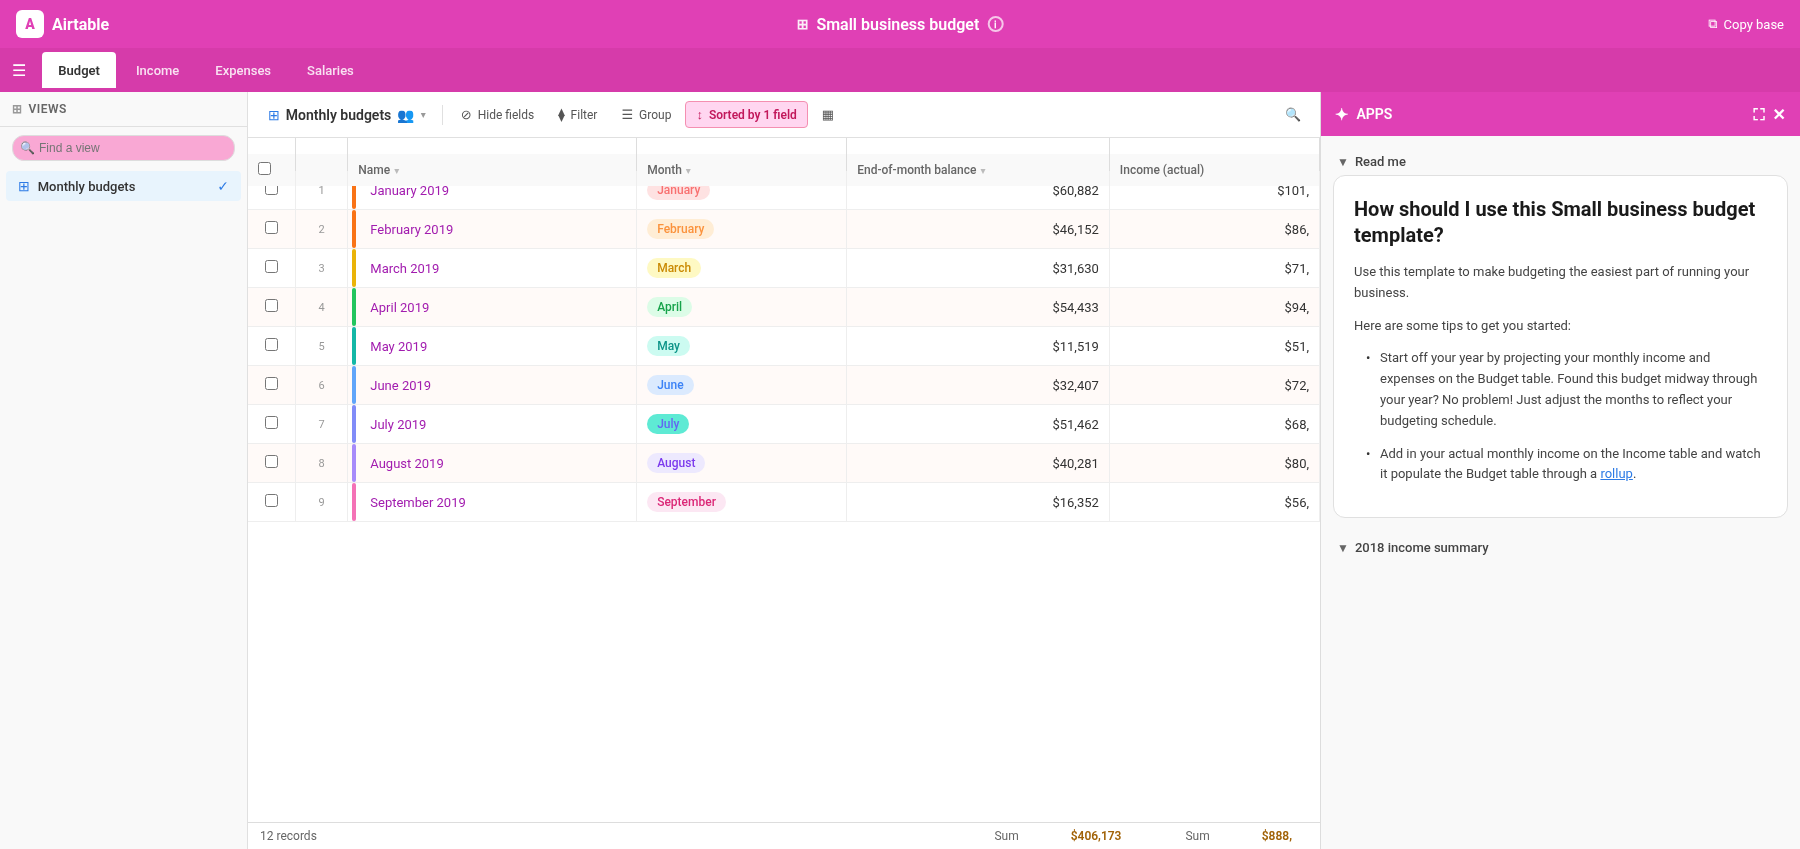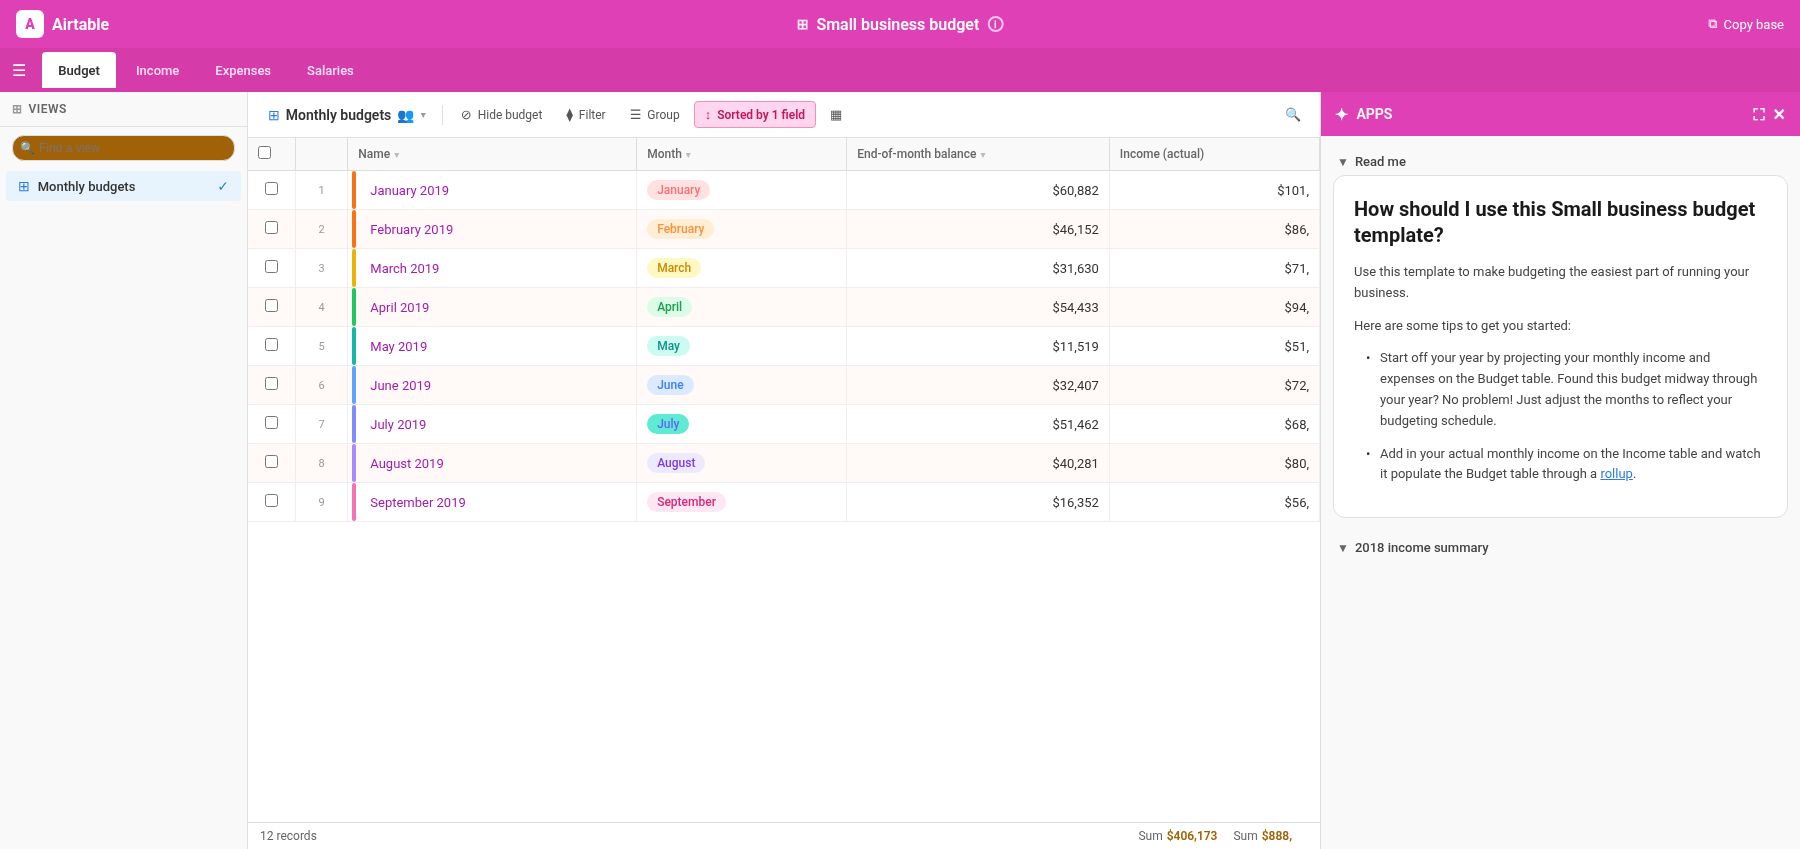--- a/index.html
+++ b/index.html
@@ -53,21 +53,21 @@
 
     
     .main-layout { display: flex; height: calc(100vh - 92px); }
 
     
     .sidebar { width: 248px; background: #f9f9f9; border-right: 1px solid #e0e0e0; display: flex; flex-direction: column; flex-shrink: 0; }
     .sidebar-views-header { padding: 10px 12px; display: flex; align-items: center; gap: 6px; border-bottom: 1px solid #e0e0e0; }
     .sidebar-views-header .views-icon { color: #999; font-size: 12px; }
     .sidebar-views-header span { font-size: 12px; font-weight: 600; color: #666; text-transform: uppercase; letter-spacing: 0.5px; }
     .find-view { padding: 8px 12px; }
-    .find-view input { width: 100%; padding: 5px 8px 5px 26px; border: 1px solid #ddd; border-radius: 12px; font-size: 12px; background: #a16207; }
+    .find-view input { width: 100%; padding: 5px 8px 5px 26px; border: 1px solid #ddd; border-radius: 12px; font-size: 12px; background: #f9a8d4; }
     .find-view-wrapper { position: relative; }
     .find-view-wrapper .search-icon { position: absolute; left: 8px; top: 50%; transform: translateY(-50%); color: #999; font-size: 12px; }
     .sidebar-item { display: flex; align-items: center; gap: 8px; padding: 7px 12px; cursor: pointer; border-radius: 4px; margin: 2px 6px; }
     .sidebar-item.active { background: #e8f4fd; }
     .sidebar-item .item-icon { color: #2d7be5; font-size: 14px; }
     .sidebar-item .item-label { font-size: 13px; color: #333; font-weight: 500; flex: 1; }
     .sidebar-item .check-icon { color: #2d7be5; font-size: 14px; }
 
     
     .content-area { flex: 1; display: flex; flex-direction: column; overflow: hidden; }
@@ -93,40 +93,40 @@
       background: #f9f9f9;
       border-bottom: 1px solid #ddd;
       border-right: 1px solid #ddd;
       padding: 8px 10px;
       text-align: left;
       font-size: 12px;
       font-weight: 500;
       color: #666;
       white-space: nowrap;
       position: sticky;
-      top: 0;
+      top: 16px;
       z-index: 1;
     }
     thead th .th-inner { display: flex; align-items: center; gap: 4px; }
     thead th .sort-icon { color: #bbb; font-size: 10px; }
     tbody tr { border-bottom: 1px solid #eee; }
     tbody td { border-right: 1px solid #eee; padding: 0; vertical-align: middle; }
     .row-num { text-align: center; color: #999; font-size: 11px; padding: 8px 4px; width: 40px; }
     .row-color-bar { width: 4px; height: 38px; border-radius: 2px; margin: 0 4px; }
     .name-cell { padding: 8px 10px; font-size: 13px; color: #a21caf; min-width: 180px; }
     .month-cell { padding: 6px 10px; }
     .month-badge { display: inline-block; padding: 3px 10px; border-radius: 12px; font-size: 12px; font-weight: 500; }
     .balance-cell { padding: 8px 10px; text-align: right; font-size: 13px; color: #333; }
     .income-cell { padding: 8px 10px; text-align: right; font-size: 13px; color: #333; }
     .checkbox-cell { width: 36px; text-align: center; padding: 8px; }
     .checkbox-cell input { cursor: pointer; }
     .row-td-name { display: flex; align-items: center; }
 
     
-    .table-footer { border-top: 1px solid #ddd; padding: 6px 12px; display: flex; align-items: center; background: white; font-size: 12px; color: #666; flex-shrink: 0; }
+    .table-footer { border-top: 1px solid #ddd; padding: 6px 12px; display: flex; align-items: center; background: white; font-size: 12px; color: #666; flex-shrink: 0; gap: 48px; }
     .table-footer .records-count { margin-right: auto; }
     .table-footer .sum-label { color: #666; margin-right: 4px; }
     .table-footer .sum-value { font-weight: 600; color: #a16207; margin-right: 16px; }
 
     
     .apps-panel { width: 480px; border-left: 1px solid #ddd; display: flex; flex-direction: column; background: #f9f9f9; flex-shrink: 0; }
     .apps-header { background: #e040b5; height: 44px; display: flex; align-items: center; padding: 0 14px; gap: 8px; color: white; font-weight: 600; font-size: 14px; }
     .apps-header .apps-icon { font-size: 16px; }
     .apps-header-right { margin-left: auto; display: flex; gap: 8px; }
     .apps-header-btn { color: white; cursor: pointer; font-size: 16px; }
@@ -212,21 +212,21 @@
       <div class="toolbar-left">
         <div class="view-name-badge">
           <span class="grid-icon" style="color:#2d7be5;">⊞</span>
           <span class="name">Monthly budgets</span>
           <span class="people-icon">👥</span>
           <span class="caret">▾</span>
         </div>
         <div class="toolbar-divider"></div>
         <div class="toolbar-btn">
           <span class="icon">⊘</span>
-          <span>Hide budget</span>
+          <span>Hide fields</span>
         </div>
         <div class="toolbar-btn">
           <span class="icon">⧫</span>
           <span>Filter</span>
         </div>
         <div class="toolbar-btn">
           <span class="icon">☰</span>
           <span>Group</span>
         </div>
         <div class="toolbar-btn active">

